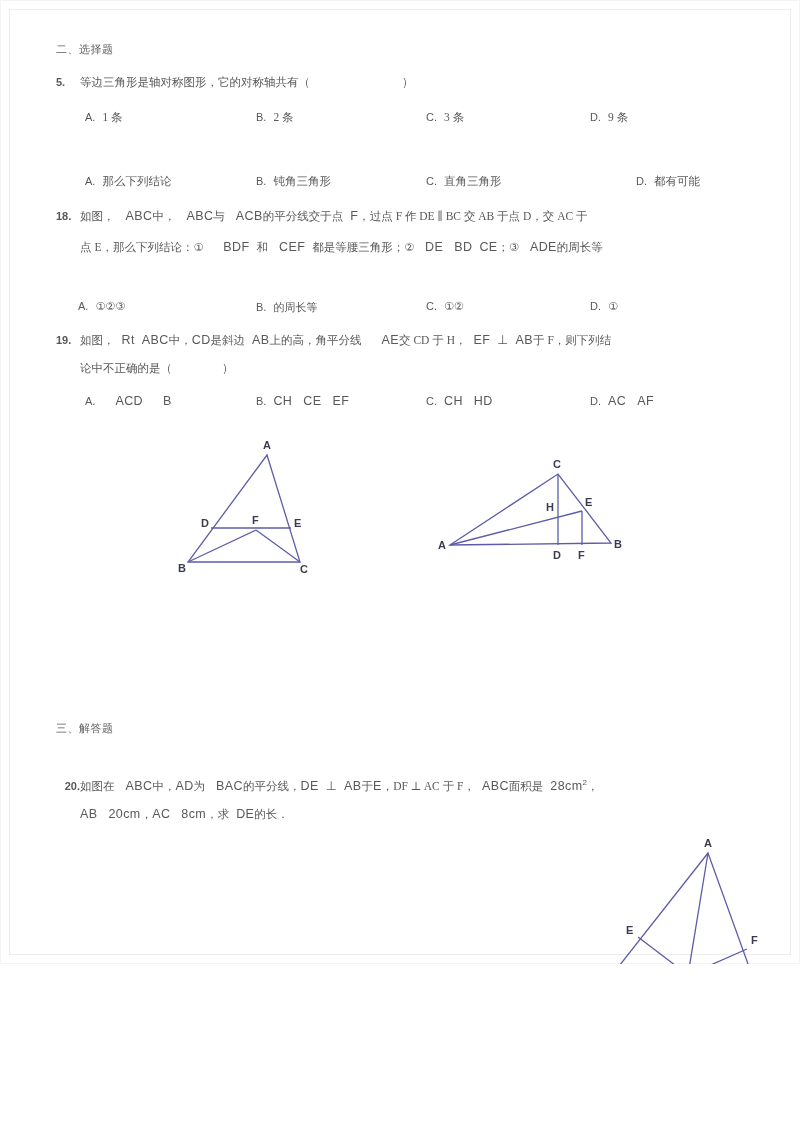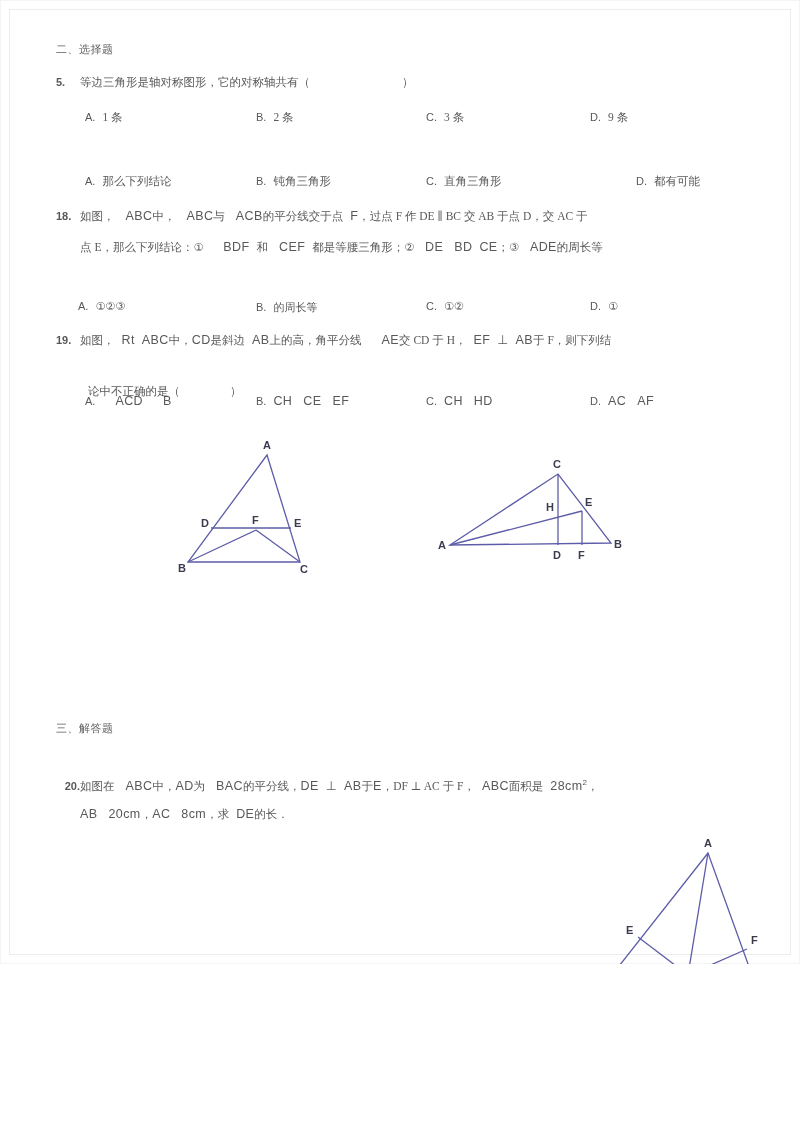--- a/index.html
+++ b/index.html
@@ -162,21 +162,21 @@
   <div class="opt" style="left:426px; top:300px;">
     <span class="ol">C.</span><span class="gap-s"></span><span class="circ">①②</span>
   </div>
   <div class="opt" style="left:590px; top:300px;">
     <span class="ol">D.</span><span class="gap-s"></span><span class="circ">①</span>
   </div>
 
   <div class="q" style="left:56px; top:332px;">
     <span class="num">19.</span><span>如图，</span><span class="gap-s"></span><span class="lat">Rt</span><span class="gap-s"></span><span class="lat">ABC</span><span>中，</span><span class="lat">CD</span><span>是斜边</span><span class="gap-s"></span><span class="lat">AB</span><span>上的高，角平分线</span><span class="gap-l"></span><span class="lat">AE</span><span>交 CD 于 H，</span><span class="gap-s"></span><span class="lat">EF</span><span class="gap-s"></span><span class="lat">⊥</span><span class="gap-s"></span><span class="lat">AB</span><span>于 F，则下列结</span>
   </div>
-  <div class="q" style="left:80px; top:383px;margin-left:8px;">
+  <div class="q" style="left:80px; top:360px;">
     <span>论中不正确的是（</span><span class="blank-s"></span><span>）</span>
   </div>
   <div class="opt" style="left:85px; top:394px;">
     <span class="ol">A.</span><span class="gap-l"></span><span class="lat">ACD</span><span class="gap-l"></span><span class="lat">B</span>
   </div>
   <div class="opt" style="left:256px; top:394px;">
     <span class="ol">B.</span><span class="gap-s"></span><span class="lat">CH</span><span class="gap"></span><span class="lat">CE</span><span class="gap"></span><span class="lat">EF</span>
   </div>
   <div class="opt" style="left:426px; top:394px;">
     <span class="ol">C.</span><span class="gap-s"></span><span class="lat">CH</span><span class="gap"></span><span class="lat">HD</span>

